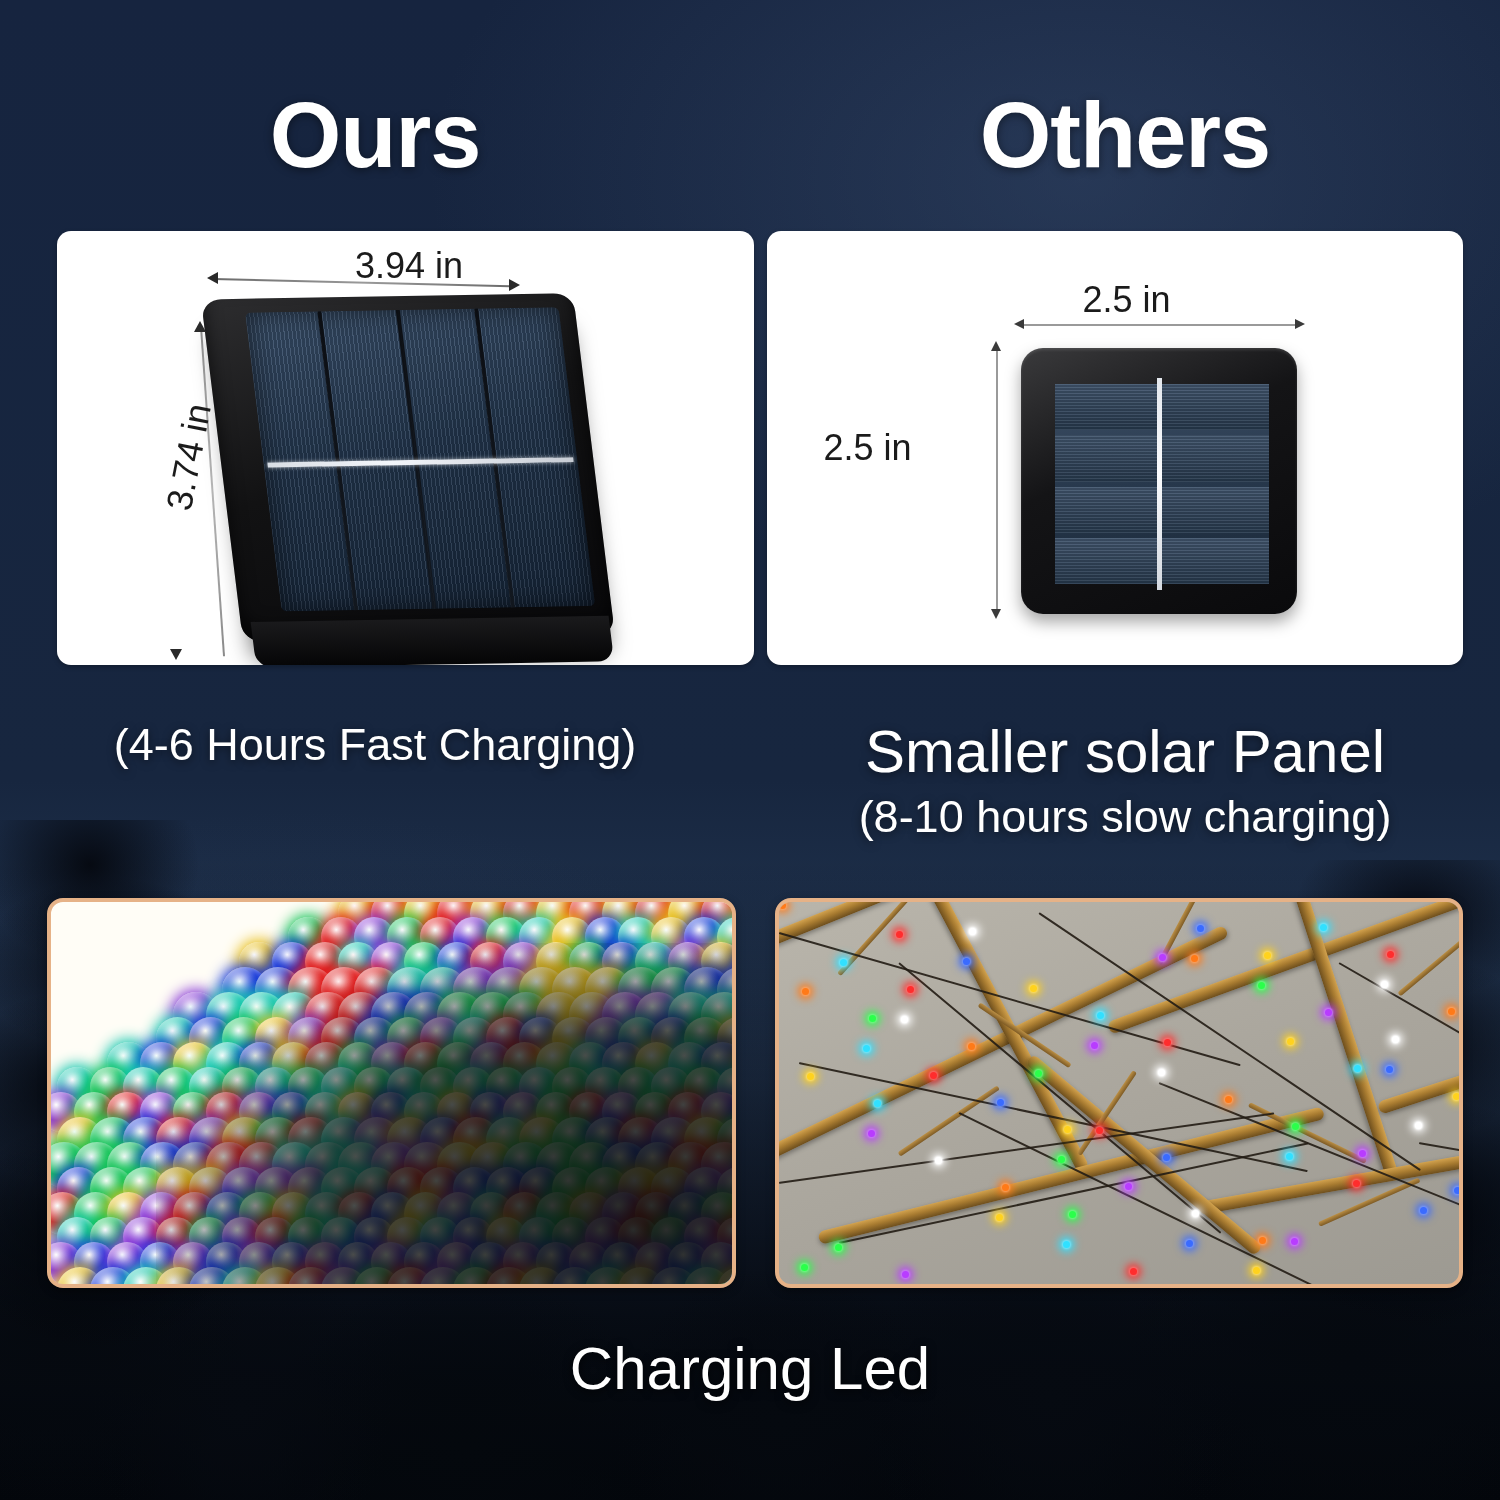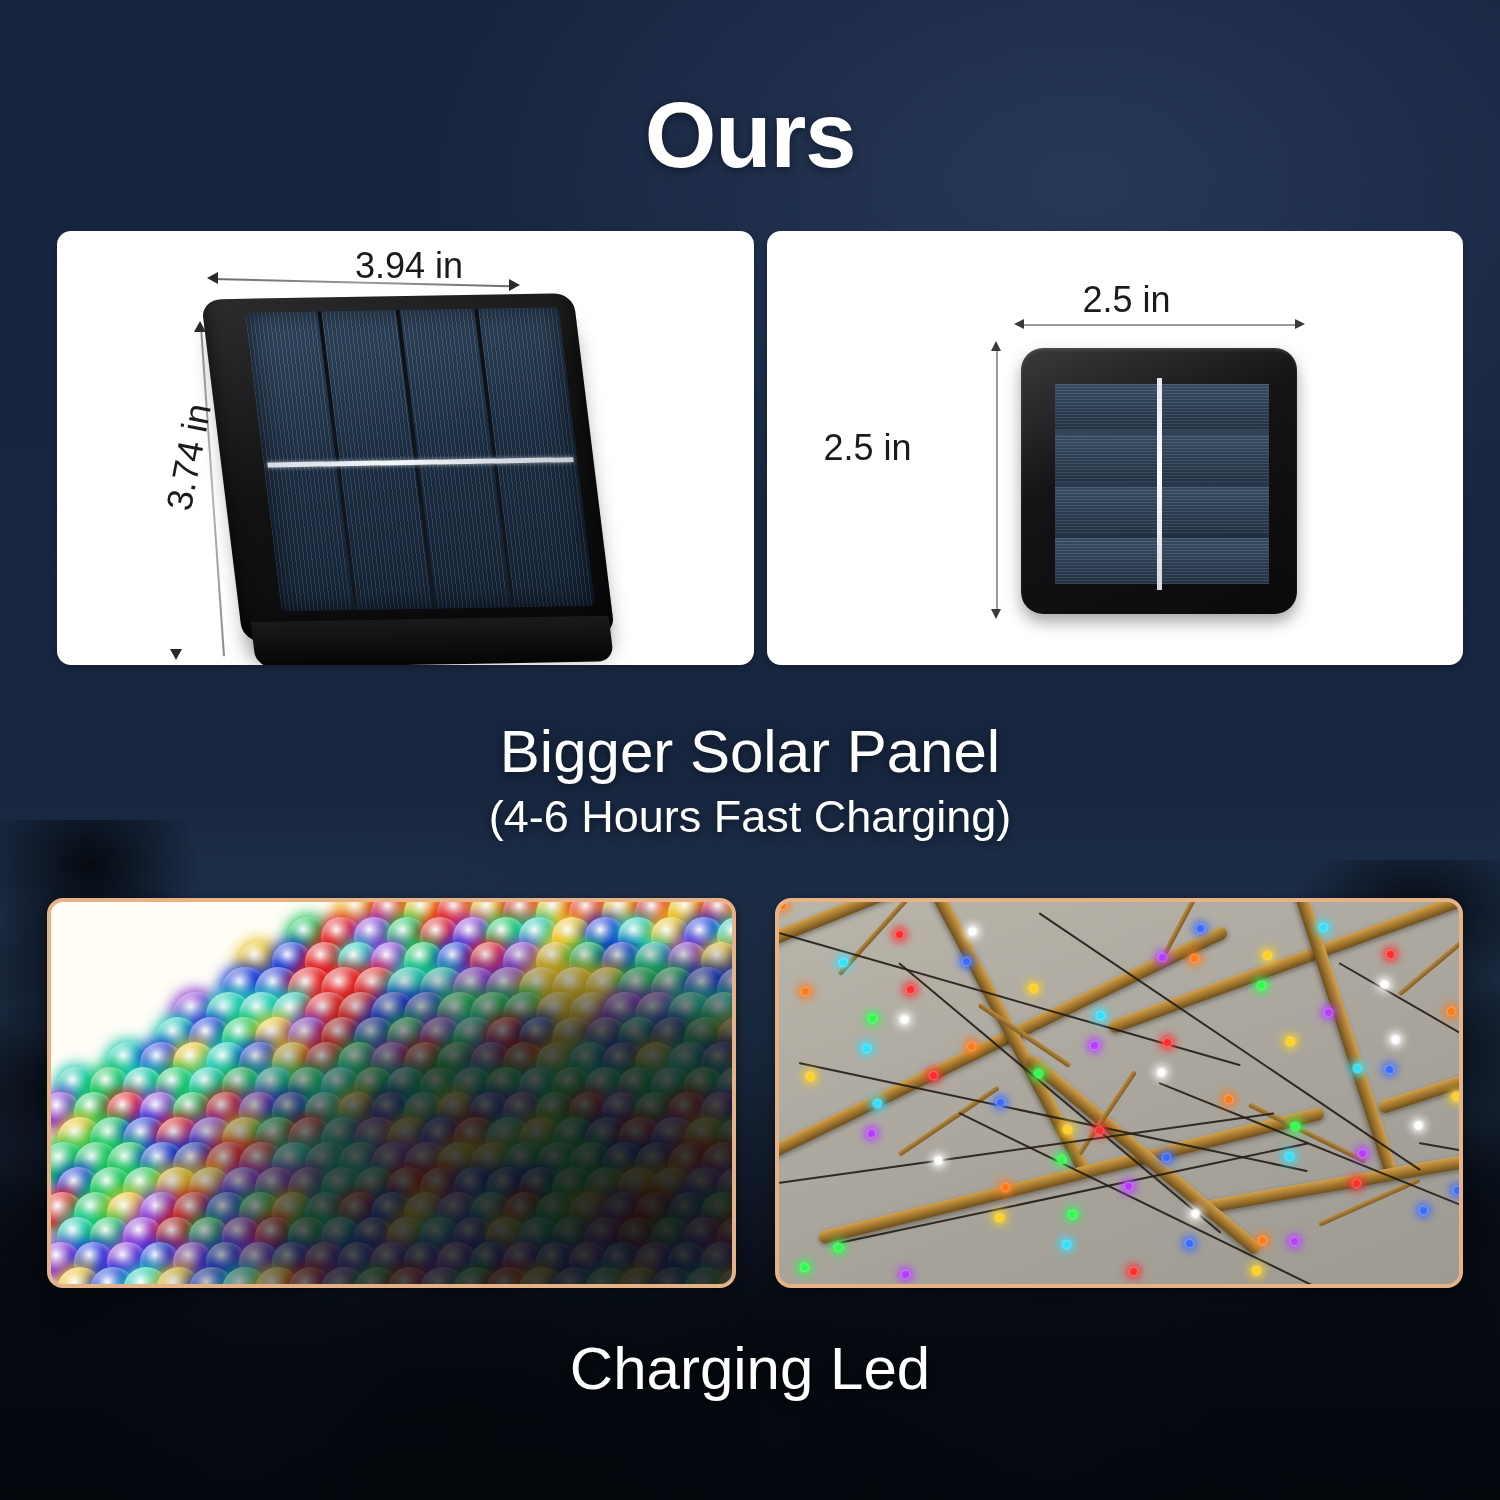--- a/index.html
+++ b/index.html
@@ -200,20 +200,21 @@
 </head>
 <body>
 
 <div id="bg-night-sky"></div>
 <div id="bg-forest-silhouette"></div>
 <div id="bg-tree-left"></div>
 <div id="bg-tree-right"></div>
 
 <div class="hdr-row">
   <div class="hdr">Ours</div>
+  <div class="hdr">Others</div>
 </div>
 
 <div class="card-row">
 
   <div class="panel-card">
     <div id="solar-panel-big">
       <div class="case">
         <div class="case-bottom"></div>
         <div class="cells">
           <div class="vdiv" style="left:23%"></div>
@@ -251,22 +252,25 @@
 
     <div class="dim-line" id="dimline-height-right"></div>
     <div class="arrow" id="arrow-hr-a"></div>
     <div class="arrow" id="arrow-hr-b"></div>
     <div class="dim-txt" id="dim-height-right">2.5 in</div>
   </div>
 </div>
 
 <div class="cap-row">
   <div class="cap">
-    <div class="t1">Bigger Solar Panel</div>
     <div class="t2">(4-6 Hours Fast Charging)</div>
+  </div>
+  <div class="cap">
+    <div class="t1">Smaller solar Panel</div>
+    <div class="t2">(8-10 hours slow charging)</div>
   </div>
 </div>
 
 <div class="photo-row">
   <div class="photo-card" id="photo-bigger-led">
     <div class="leds">
         <div class="bulb" style="left:287px;top:-10px;width:43px;height:43px;color:#e8bf1d;background:radial-gradient(circle at 38% 32%, #ffffff 0%, #e8bf1d 42%, #e8bf1d 70%, rgba(0,0,0,.55) 100%);"></div>
         <div class="bulb" style="left:320px;top:-10px;width:43px;height:43px;color:#e02020;background:radial-gradient(circle at 38% 32%, #ffffff 0%, #e02020 42%, #e02020 70%, rgba(0,0,0,.55) 100%);"></div>
         <div class="bulb" style="left:353px;top:-10px;width:43px;height:43px;color:#e8bf1d;background:radial-gradient(circle at 38% 32%, #ffffff 0%, #e8bf1d 42%, #e8bf1d 70%, rgba(0,0,0,.55) 100%);"></div>
         <div class="bulb" style="left:386px;top:-10px;width:43px;height:43px;color:#e02020;background:radial-gradient(circle at 38% 32%, #ffffff 0%, #e02020 42%, #e02020 70%, rgba(0,0,0,.55) 100%);"></div>

